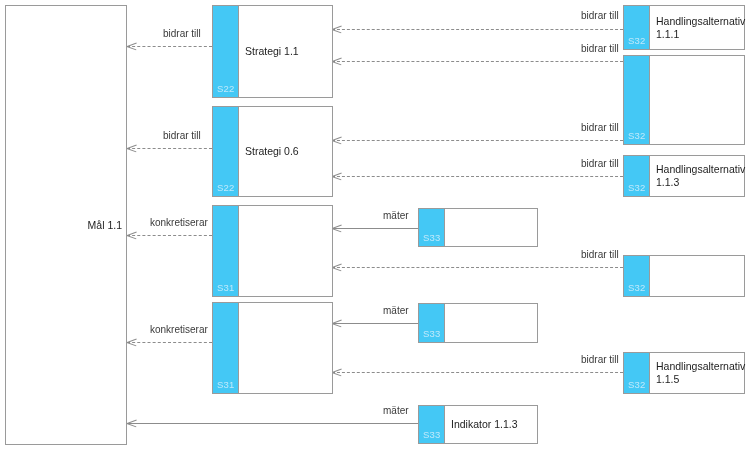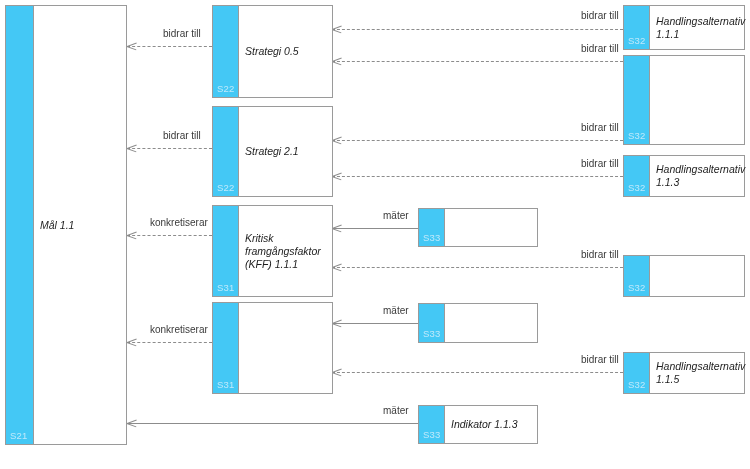--- a/index.html
+++ b/index.html
@@ -35,30 +35,29 @@
     padding:0 0 4px 4px;
     letter-spacing:.2px;
     white-space:nowrap;
   }
   .node .body{
     flex:1 1 auto;
     display:flex;
     align-items:center;
     padding-left:6px;
     padding-right:4px;
-    font-style:italic;
   }
   .node .title{
     font-size:10.5px;
     color:#1d1d1d;
     line-height:13px;
     white-space:pre-line;
   }
   
-  .node.tall .body{align-items:center;}
+  .node.tall .body{align-items:center;justify-content:flex-end;}
 
   
   .edge{position:absolute;height:0;}
   .edge .line{
     position:absolute;left:0;top:0;width:100%;
     border-top:1px solid #8c8c8c;
   }
   .edge.dashed .line{
     border-top:1px dashed #8c8c8c;
   }
@@ -161,53 +160,47 @@
   </div>
   <div class="edge-label" style="left:581px;top:354px;">bidrar till</div>
 
   <div class="edge" style="left:127px;top:423px;width:291px;">
     <div class="line"></div>
     <div class="arrow-l"></div>
   </div>
   <div class="edge-label" style="left:383px;top:405px;">mäter</div>
 
   <div class="node tall" style="left:5px;top:5px;width:122px;height:440px;">
-    <div class="strip" style="width:27px;">
-      <span class="code">S21</span>
-    </div>
     <div class="body">
       <span class="title">Mål 1.1</span>
     </div>
   </div>
 
   <div class="node" style="left:212px;top:5px;width:121px;height:93px;">
     <div class="strip" style="width:25px;">
       <span class="code">S22</span>
     </div>
     <div class="body">
-      <span class="title">Strategi 0.5</span>
+      <span class="title">Strategi 1.1</span>
     </div>
   </div>
 
   <div class="node" style="left:212px;top:106px;width:121px;height:91px;">
     <div class="strip" style="width:25px;">
       <span class="code">S22</span>
     </div>
     <div class="body">
-      <span class="title">Strategi 2.1</span>
+      <span class="title">Strategi 0.6</span>
     </div>
   </div>
 
   <div class="node" style="left:212px;top:205px;width:121px;height:92px;">
     <div class="strip" style="width:25px;">
       <span class="code">S31</span>
     </div>
-    <div class="body">
-      <span class="title">Kritisk framgångsfaktor (KFF) 1.1.1</span>
-    </div>
   </div>
 
   <div class="node" style="left:212px;top:302px;width:121px;height:92px;">
     <div class="strip" style="width:25px;">
       <span class="code">S31</span>
     </div>
   </div>
 
   <div class="node" style="left:418px;top:208px;width:120px;height:39px;">
     <div class="strip" style="width:25px;">

